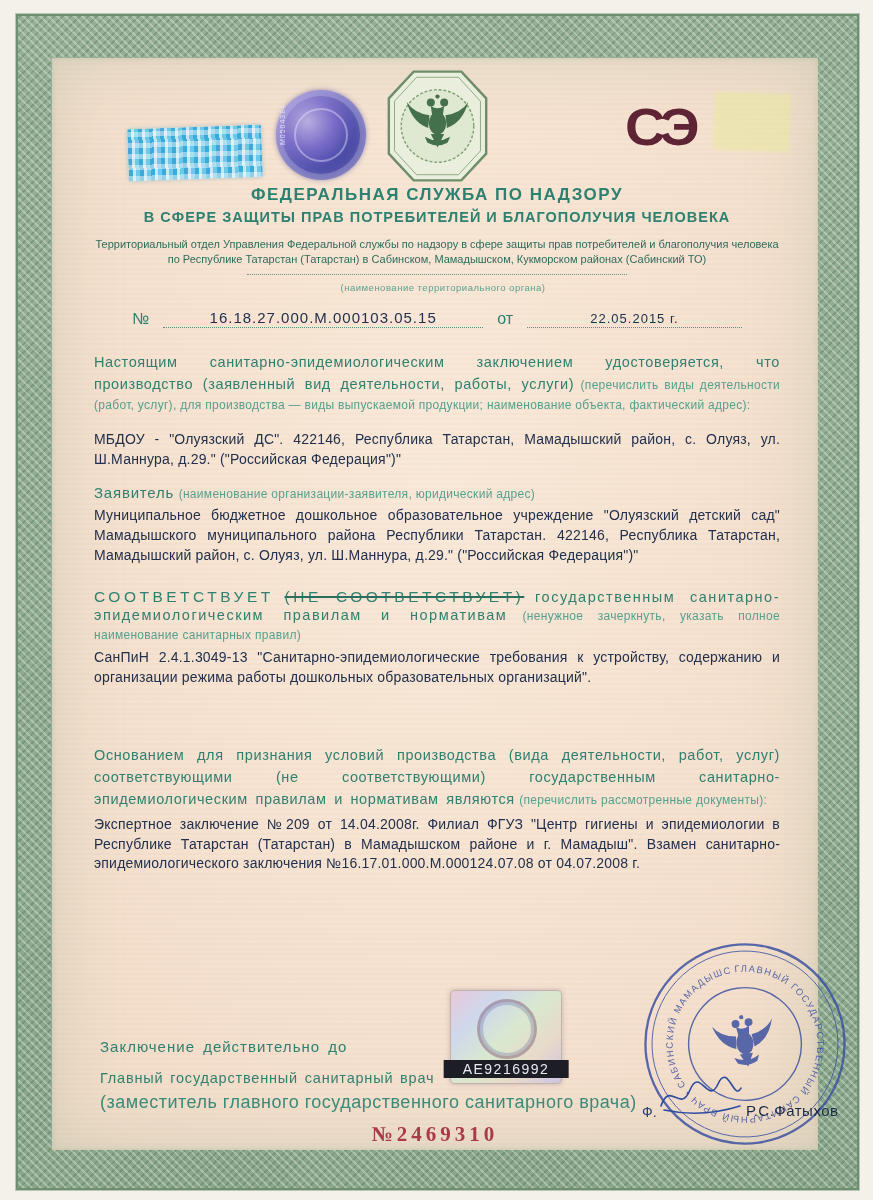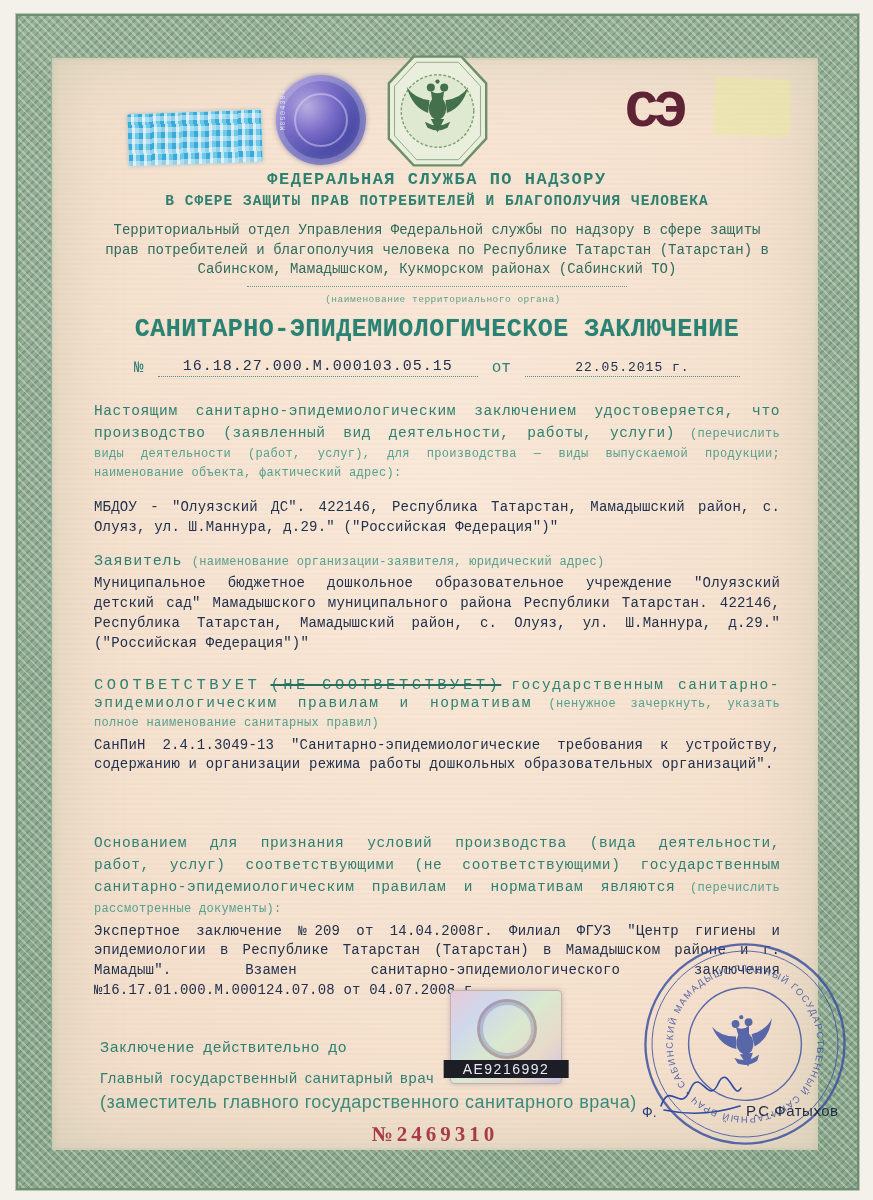--- a/index.html
+++ b/index.html
@@ -23,21 +23,21 @@
 
   
   .paper {
     position:absolute; top:58px; left:52px; right:55px; bottom:50px;
     background:
       repeating-linear-gradient(0deg, rgba(170,120,100,.035) 0 2px, rgba(0,0,0,0) 2px 5px),
       radial-gradient(ellipse at 50% 38%, #f9e9d9 0%, #f6e2d0 55%, #f0dcc8 100%);
     box-shadow: inset 0 0 70px rgba(145,175,145,.30), inset 0 0 6px rgba(120,150,120,.25);
   }
 
-  .content { position:absolute; top:0; left:42px; right:38px;font-family:Liberation Mono, monospace; }
+  .content { position:absolute; top:15px; left:42px; right:38px; }
 
   
   .top-row { position:relative; height:112px; }
 
   .barcode {
     position:absolute; left:34px; top:54px; width:134px; height:52px;
     background:
       repeating-linear-gradient(0deg, rgba(255,255,255,.45) 0 5px, rgba(0,0,0,0) 5px 11px),
       repeating-linear-gradient(90deg, #2ba6dc 0 4px, #bfe9f7 4px 7px, #63c6ea 7px 11px);
     border-radius:2px; transform:rotate(-2deg); opacity:.92;
@@ -67,21 +67,21 @@
   }
 
   .yellow-mark {
     position:absolute; left:620px; top:20px; width:76px; height:58px;
     background:#e9e9a0; opacity:.55; filter:blur(1px); transform:rotate(2deg);
   }
 
   
   .agency1 { text-align:center; font-size:17px; font-weight:700; color:#2e8070; letter-spacing:1.5px; }
   .agency2 { text-align:center; font-size:14.5px; font-weight:700; color:#2e8070; letter-spacing:1px; margin-top:4px; }
-  .territorial { text-align:center; font-size:14px; line-height:1.4; color:#2d6b5d; margin-top:12px; }
+  .territorial { text-align:center; font-size:11px; line-height:1.4; color:#2d6b5d; margin-top:12px; }
   .caption-rule { width:380px; margin:6px auto 0; border-top:1px dotted #66998a; text-align:center; padding-top:2px; }
   .caption-rule span { font-size:9.5px; color:#5ea08e; letter-spacing:.5px;margin-left:12px; }
 
   .doc-title {
     text-align:center; font-size:25px; font-weight:700; color:#2a8273;
     letter-spacing:.5px; margin-top:8px; text-shadow:0 0 1px rgba(42,130,115,.4);
   }
 
   .num-row { display:flex; justify-content:center; align-items:flex-end; gap:14px; margin-top:14px; }
   .num-row .lbl { font-size:16px; color:#2e8070; }
@@ -189,21 +189,20 @@
         <div class="yellow-mark"></div>
       </div>
 
       <div class="agency1">ФЕДЕРАЛЬНАЯ СЛУЖБА ПО НАДЗОРУ</div>
       <div class="agency2">В СФЕРЕ ЗАЩИТЫ ПРАВ ПОТРЕБИТЕЛЕЙ И БЛАГОПОЛУЧИЯ ЧЕЛОВЕКА</div>
       <div class="territorial">Территориальный отдел Управления Федеральной службы по надзору в сфере защиты прав потребителей и благополучия человека по Республике Татарстан (Татарстан) в Сабинском, Мамадышском, Кукморском районах (Сабинский ТО)</div>
       <div class="caption-rule">
         <span>(наименование территориального органа)</span>
       </div>
 
-      <div class="doc-title">САНИТАРНО-ЭПИДЕМИОЛОГИЧЕСКОЕ ЗАКЛЮЧЕНИЕ</div>
 
       <div class="num-row">
         <span class="lbl">№</span>
         <span class="dotline dot-number">16.18.27.000.М.000103.05.15</span>
         <span class="lbl">от</span>
         <span class="dotline dot-date">22.05.2015 г.</span>
       </div>
 
       <p class="block m-intro">
         <span class="teal-main">Настоящим санитарно-эпидемиологическим заключением удостоверяется, что производство (заявленный вид деятельности, работы, услуги)</span>

